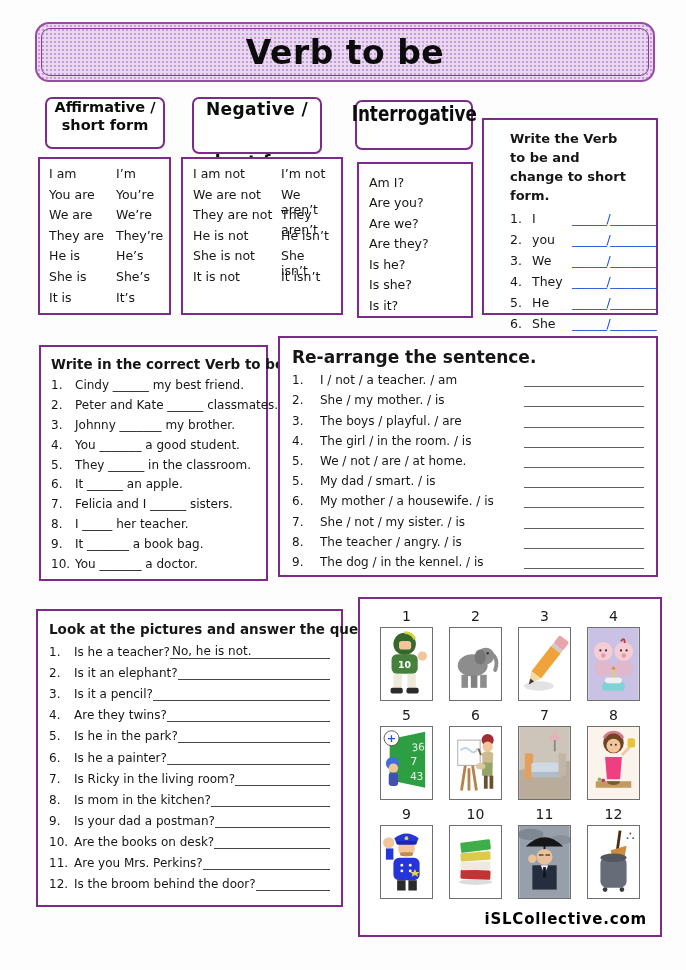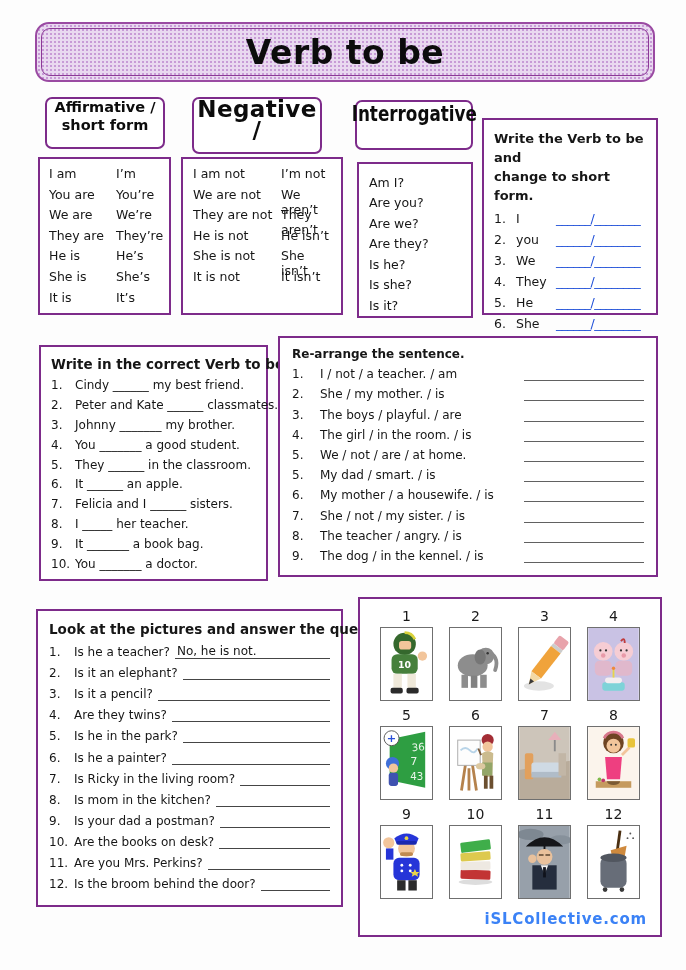--- a/index.html
+++ b/index.html
@@ -27,70 +27,70 @@
   }
   .title-text { font-size:33px; font-weight:bold; color:#0c0c0c; letter-spacing:0.5px; }
 
   
   .pill {
     position:absolute; background:#fff; border:2.5px solid #7d2b8a; border-radius:7px;
     display:flex; flex-direction:column; align-items:center; justify-content:flex-start;
     text-align:center; font-weight:bold; color:#0c0c0c;
   }
   .aff-pill { left:45px;  top:97px;  width:120px; height:52px; font-size:14.5px; line-height:17.5px; }
-  .neg-pill { left:192px; top:97px;  width:130px; height:57px; font-size:23px;  line-height:21px; letter-spacing:0.4px;gap:32px; }
+  .neg-pill { left:192px; top:97px;  width:130px; height:57px; font-size:17px;  line-height:21px; letter-spacing:0.4px;gap:32px; }
   .int-pill { left:355px; top:100px; width:118px; height:50px; }
   .condensed { display:inline-block; transform:scaleX(0.8); transform-origin:center; font-size:21px; font-weight:bold; white-space:nowrap; }
 
   
   .box { position:absolute; background:#fff; border:2px solid #7d2b8a; }
 
   .aff-list { left:38px;  top:157px; width:133px; height:158px; padding:7px 9px; }
   .neg-list { left:181px; top:157px; width:162px; height:158px; padding:7px 10px; }
   .int-list { left:357px; top:162px; width:116px; height:156px; padding:8px 10px; }
   .form-row { display:flex; height:20.6px; align-items:flex-start; font-size:12.5px; }
   .aff-list .col-full { flex:0 0 67px; }
   .neg-list .col-full { flex:0 0 88px; }
   .int-list .form-row-single { height:20.5px; display:flex; align-items:center; font-size:12.5px; }
 
-  .write-box { left:482px; top:118px; width:176px; height:197px; padding:9px 10px 4px; }
+  .write-box { left:482px; top:118px; width:176px; height:197px; padding:9px 26px 4px; }
   .ex-title  { font-weight:bold; font-size:13px; line-height:19px; margin-bottom:3px; }
   .sf-row  { display:flex; height:21px; align-items:center; font-size:12.5px; }
   .sf-num  { flex:0 0 22px; }
   .sf-pro  { flex:0 0 40px; }
   .sf-blank{ color:#1d4ed8; letter-spacing:-0.5px; white-space:nowrap; }
 
   .fill-box { left:39px; top:345px; width:229px; height:236px; padding:9px 10px 4px; }
   .fill-title { font-weight:bold; font-size:13.5px; margin-bottom:3px; white-space:nowrap; }
   .ex-row { display:flex; height:19.9px; align-items:center; font-size:12px; white-space:nowrap; }
   .ex-num { flex:0 0 24px; }
 
   .re-box { left:278px; top:336px; width:380px; height:241px; padding:9px 12px 4px; }
-  .re-title { font-weight:bold; font-size:12px; margin-bottom:3px; }
+  .re-title { font-weight:bold; font-size:17px; margin-bottom:3px; }
   .re-row  { display:flex; height:20.2px; align-items:flex-end; font-size:12px; padding-bottom:3px; }
   .re-num  { flex:0 0 28px; }
   .re-text { flex:0 0 200px; white-space:nowrap; }
   .re-line { flex:1; border-bottom:1.4px solid #616161; height:14px; margin-left:4px; }
 
   .q-box { left:36px; top:609px; width:307px; height:298px; padding:10px 11px 4px; }
   .q-title { font-weight:bold; font-size:13.5px; margin-bottom:4px; white-space:nowrap; }
   .q-row  { display:flex; height:21.1px; align-items:flex-end; font-size:12px; padding-bottom:3px; }
   .q-num  { flex:0 0 25px; }
   .q-text { white-space:nowrap; }
-  .q-line { flex:1; border-bottom:1.4px solid #454545; height:15px; margin-left:5px;
+  .q-line { flex:1; border-bottom:1.4px solid #454545; height:15px; 
             display:flex; align-items:flex-end; padding-left:2px; white-space:nowrap; }
 
   
   .pics-box { left:358px; top:597px; width:304px; height:340px; padding:6px 12px 4px; border-width:2.5px; }
   .pics-grid { display:grid; grid-template-columns:repeat(4, 1fr); justify-items:center; row-gap:3px; }
   .pic-num { font-size:14px; height:22px; display:flex; align-items:center; justify-content:center; color:#1a1a1a; }
   .pic-frame { width:53px; height:74px; border:1.3px solid #6f6f6f; background:#fff; overflow:hidden; }
   .pic-frame svg { display:block; width:100%; height:100%; }
   .watermark { position:absolute; right:13px; bottom:7px; font-size:15px; font-weight:bold;
-               color:#3b82f6; letter-spacing:0.8px; }
+               color:#000000; letter-spacing:0.8px; }
 </style>
 </head>
 <body>
 
 <div class="page">
 
   <div class="title-box">
     <div class="title-inner">
       <span class="title-text">Verb to be</span>
     </div>

